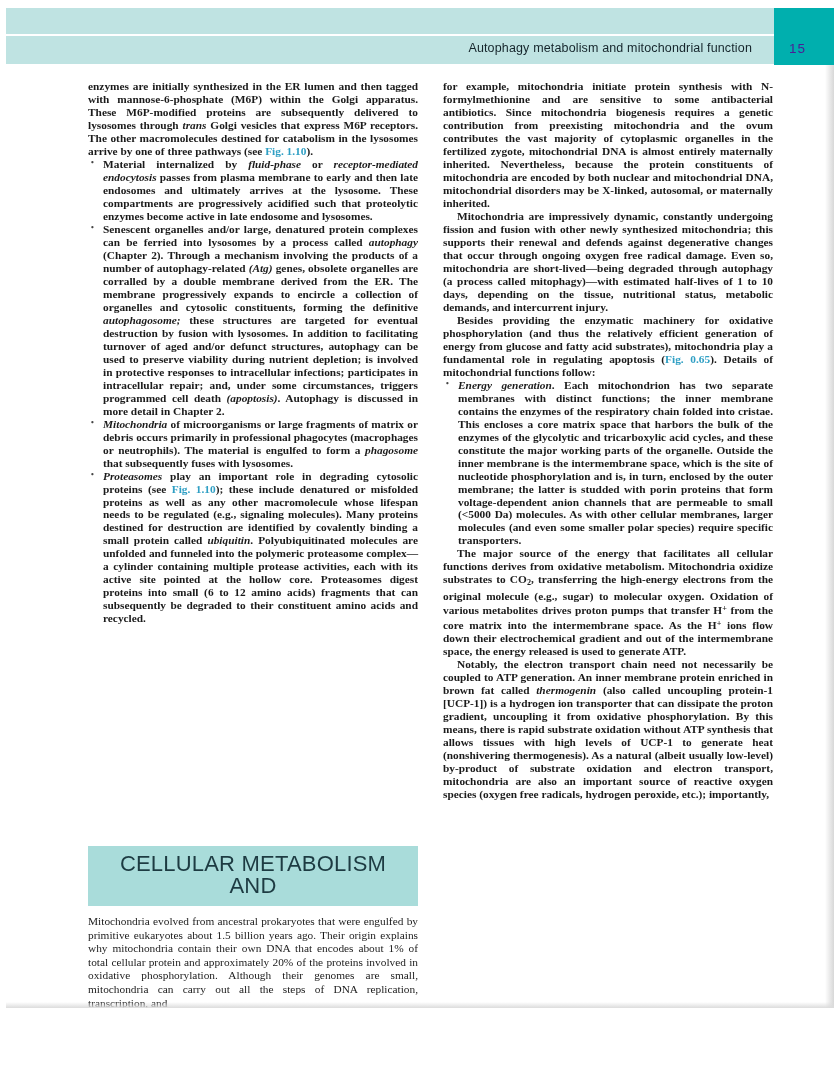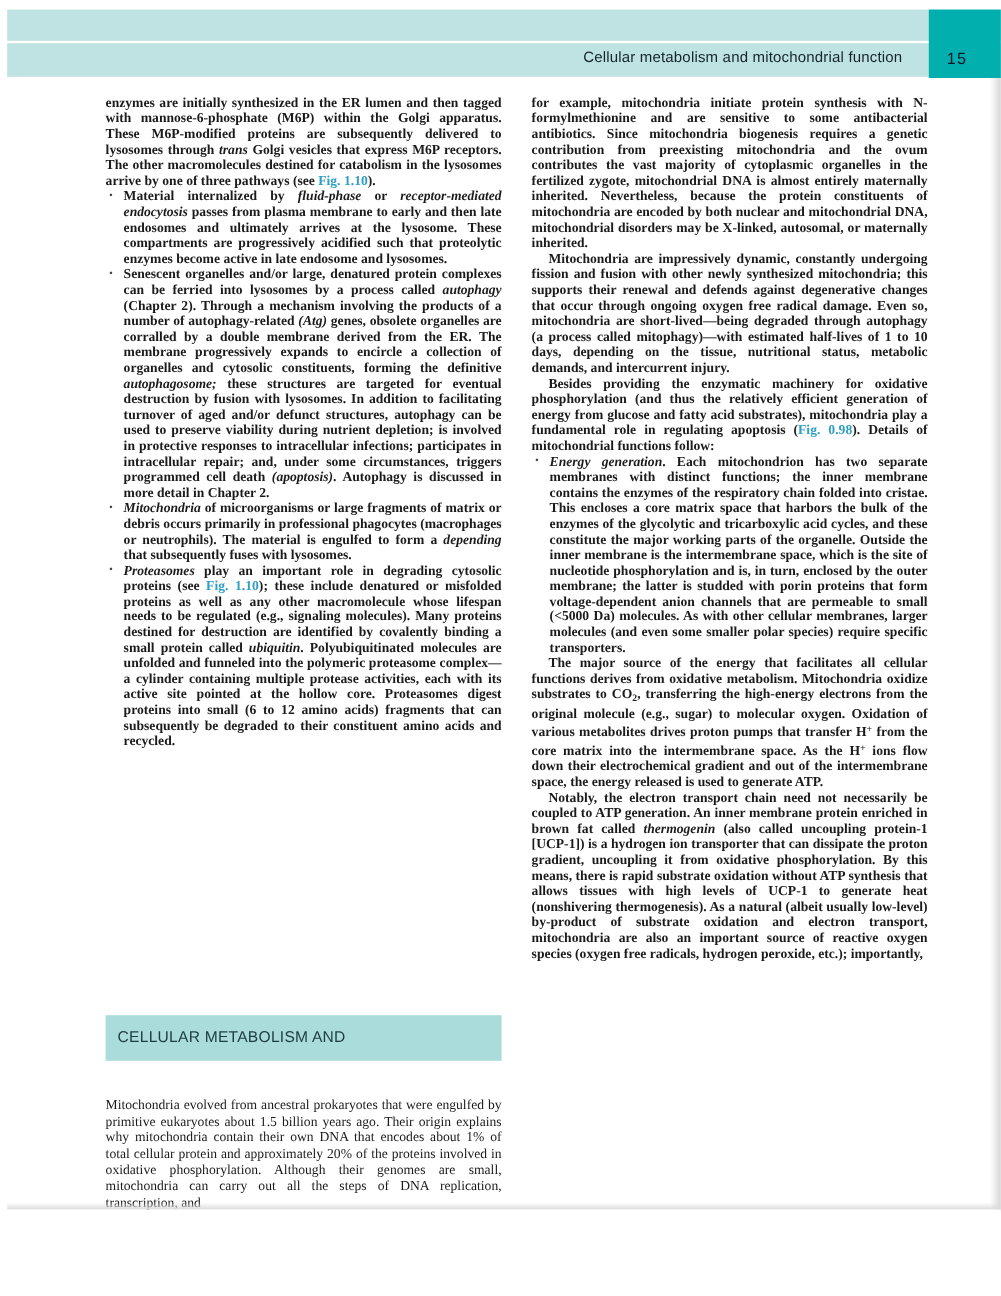--- a/index.html
+++ b/index.html
@@ -29,21 +29,21 @@
   }
   .header-title{
     position:absolute;right:82px;top:41px;
     font-family:"Liberation Sans", sans-serif;
     font-size:12.5px;color:#15252b;letter-spacing:0.15px;
     white-space:nowrap;
   }
   .header-pageno{
     position:absolute;right:28px;top:41px;
     font-family:"Liberation Sans", sans-serif;
-    font-size:13.5px;color:#0f172a;letter-spacing:1px;
+    font-size:13.5px;color:#4c1d95;letter-spacing:1px;
   }
   .header-rule{
     position:absolute;left:6px;top:64px;width:768px;height:1px;
     background:#ffffff;
   }
 
   
   .col{
     position:absolute;top:80px;width:330px;
     font-size:11.35px;line-height:12.98px;
@@ -81,23 +81,24 @@
   .sec-head{
     position:absolute;left:88px;top:846px;width:330px;
     background:#a9dcda;
     padding:7px 10px 9px 10px;
     box-sizing:border-box;
   }
   .sec-head span{
     display:block;
     font-family:"Liberation Sans", sans-serif;
     font-weight:300;
-    font-size:13px;line-height:22px;
+    font-size:22px;line-height:22px;
     color:#1d3b42;
     letter-spacing:0.2px;
+    text-align:center;
   }
   .sec-body{
     position:absolute;left:88px;top:915px;width:330px;
     font-size:11.35px;line-height:13.6px;color:#1b1b1b;
     text-align:justify;
   }
   .sec-body p{margin:0;}
 
   
   .footer{
@@ -115,44 +116,44 @@
 </style>
 </head>
 <body>
 
 <div class="page">
 
   <div class="header-band"></div>
   <div class="header-band2"></div>
   <div class="header-rule"></div>
   <div class="header-tab"></div>
-  <div class="header-title">Cellular metabolism and mitochondrial function</div>
+  <div class="header-title">Autophagy metabolism and mitochondrial function</div>
   <div class="header-pageno">15</div>
 
   <div class="col left">
     <p class="noind">enzymes are initially synthesized in the ER lumen and then tagged with mannose-6-phosphate (M6P) within the Golgi apparatus. These M6P-modified proteins are subsequently delivered to lysosomes through <i>trans</i> Golgi vesicles that express M6P receptors. The other macromolecules destined for catabolism in the lysosomes arrive by one of three pathways (see <span class="lnk">Fig. 1.10</span>).</p>
     <ul class="bullets">
       <li>Material internalized by <i>fluid-phase</i> or <i>receptor-mediated endocytosis</i> passes from plasma membrane to early and then late endosomes and ultimately arrives at the lysosome. These compartments are progressively acidified such that proteolytic enzymes become active in late endosome and lysosomes.</li>
       <li>Senescent organelles and/or large, denatured protein complexes can be ferried into lysosomes by a process called <i>autophagy</i> (Chapter 2). Through a mechanism involving the products of a number of autophagy-related <i>(Atg)</i> genes, obsolete organelles are corralled by a double membrane derived from the ER. The membrane progressively expands to encircle a collection of organelles and cytosolic constituents, forming the definitive <i>autophagosome;</i> these structures are targeted for eventual destruction by fusion with lysosomes. In addition to facilitating turnover of aged and/or defunct structures, autophagy can be used to preserve viability during nutrient depletion; is involved in protective responses to intracellular infections; participates in intracellular repair; and, under some circumstances, triggers programmed cell death <i>(apoptosis)</i>. Autophagy is discussed in more detail in Chapter 2.</li>
-      <li><i>Mitochondria</i> of microorganisms or large fragments of matrix or debris occurs primarily in professional phagocytes (macrophages or neutrophils). The material is engulfed to form a <i>depending</i> that subsequently fuses with lysosomes.</li>
+      <li><i>Mitochondria</i> of microorganisms or large fragments of matrix or debris occurs primarily in professional phagocytes (macrophages or neutrophils). The material is engulfed to form a <i>phagosome</i> that subsequently fuses with lysosomes.</li>
       <li><i>Proteasomes</i> play an important role in degrading cytosolic proteins (see <span class="lnk">Fig. 1.10</span>); these include denatured or misfolded proteins as well as any other macromolecule whose lifespan needs to be regulated (e.g., signaling molecules). Many proteins destined for destruction are identified by covalently binding a small protein called <i>ubiquitin</i>. Polyubiquitinated molecules are unfolded and funneled into the polymeric proteasome complex—a cylinder containing multiple protease activities, each with its active site pointed at the hollow core. Proteasomes digest proteins into small (6 to 12 amino acids) fragments that can subsequently be degraded to their constituent amino acids and recycled.</li>
     </ul>
   </div>
 
   <div class="sec-head">
     <span>CELLULAR METABOLISM AND</span>
   </div>
   <div class="sec-body">
     <p>Mitochondria evolved from ancestral prokaryotes that were engulfed by primitive eukaryotes about 1.5 billion years ago. Their origin explains why mitochondria contain their own DNA that encodes about 1% of total cellular protein and approximately 20% of the proteins involved in oxidative phosphorylation. Although their genomes are small, mitochondria can carry out all the steps of DNA replication, transcription, and</p>
   </div>
 
   <div class="col right">
     <p class="noind">for example, mitochondria initiate protein synthesis with N-formylmethionine and are sensitive to some antibacterial antibiotics. Since mitochondria biogenesis requires a genetic contribution from preexisting mitochondria and the ovum contributes the vast majority of cytoplasmic organelles in the fertilized zygote, mitochondrial DNA is almost entirely maternally inherited. Nevertheless, because the protein constituents of mitochondria are encoded by both nuclear and mitochondrial DNA, mitochondrial disorders may be X-linked, autosomal, or maternally inherited.</p>
     <p class="ind">Mitochondria are impressively dynamic, constantly undergoing fission and fusion with other newly synthesized mitochondria; this supports their renewal and defends against degenerative changes that occur through ongoing oxygen free radical damage. Even so, mitochondria are short-lived—being degraded through autophagy (a process called mitophagy)—with estimated half-lives of 1 to 10 days, depending on the tissue, nutritional status, metabolic demands, and intercurrent injury.</p>
-    <p class="ind">Besides providing the enzymatic machinery for oxidative phosphorylation (and thus the relatively efficient generation of energy from glucose and fatty acid substrates), mitochondria play a fundamental role in regulating apoptosis (<span class="lnk">Fig. 0.98</span>). Details of mitochondrial functions follow:</p>
+    <p class="ind">Besides providing the enzymatic machinery for oxidative phosphorylation (and thus the relatively efficient generation of energy from glucose and fatty acid substrates), mitochondria play a fundamental role in regulating apoptosis (<span class="lnk">Fig. 0.65</span>). Details of mitochondrial functions follow:</p>
     <ul class="bullets">
       <li><i>Energy generation</i>. Each mitochondrion has two separate membranes with distinct functions; the inner membrane contains the enzymes of the respiratory chain folded into cristae. This encloses a core matrix space that harbors the bulk of the enzymes of the glycolytic and tricarboxylic acid cycles, and these constitute the major working parts of the organelle. Outside the inner membrane is the intermembrane space, which is the site of nucleotide phosphorylation and is, in turn, enclosed by the outer membrane; the latter is studded with porin proteins that form voltage-dependent anion channels that are permeable to small (&lt;5000 Da) molecules. As with other cellular membranes, larger molecules (and even some smaller polar species) require specific transporters.</li>
     </ul>
     <p class="ind">The major source of the energy that facilitates all cellular functions derives from oxidative metabolism. Mitochondria oxidize substrates to CO<sub>2</sub>, transferring the high-energy electrons from the original molecule (e.g., sugar) to molecular oxygen. Oxidation of various metabolites drives proton pumps that transfer H<sup>+</sup> from the core matrix into the intermembrane space. As the H<sup>+</sup> ions flow down their electrochemical gradient and out of the intermembrane space, the energy released is used to generate ATP.</p>
     <p class="ind">Notably, the electron transport chain need not necessarily be coupled to ATP generation. An inner membrane protein enriched in brown fat called <i>thermogenin</i> (also called uncoupling protein-1 [UCP-1]) is a hydrogen ion transporter that can dissipate the proton gradient, uncoupling it from oxidative phosphorylation. By this means, there is rapid substrate oxidation without ATP synthesis that allows tissues with high levels of UCP-1 to generate heat (nonshivering thermogenesis). As a natural (albeit usually low-level) by-product of substrate oxidation and electron transport, mitochondria are also an important source of reactive oxygen species (oxygen free radicals, hydrogen peroxide, etc.); importantly,</p>
   </div>
 
   <div class="edge-shadow"></div>
   <div class="bottom-shadow"></div>
 

